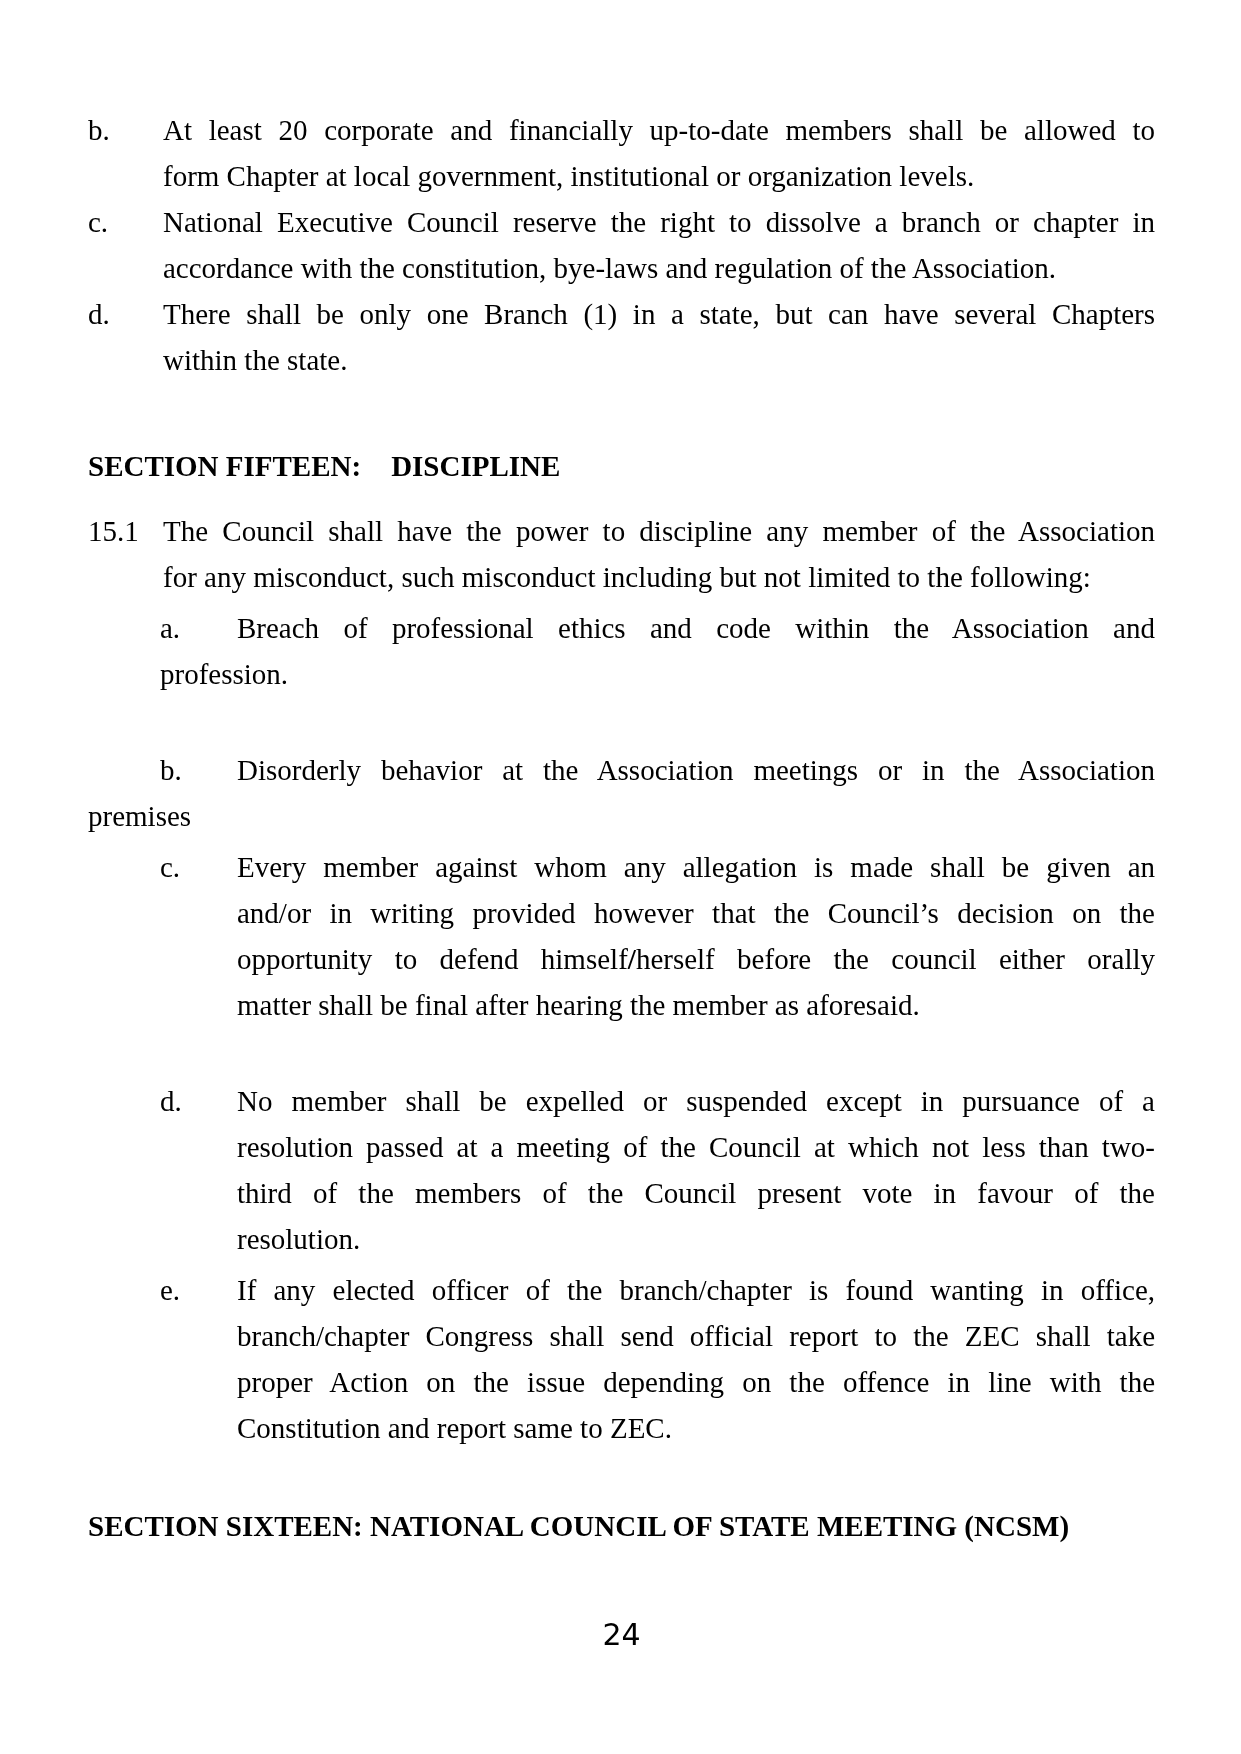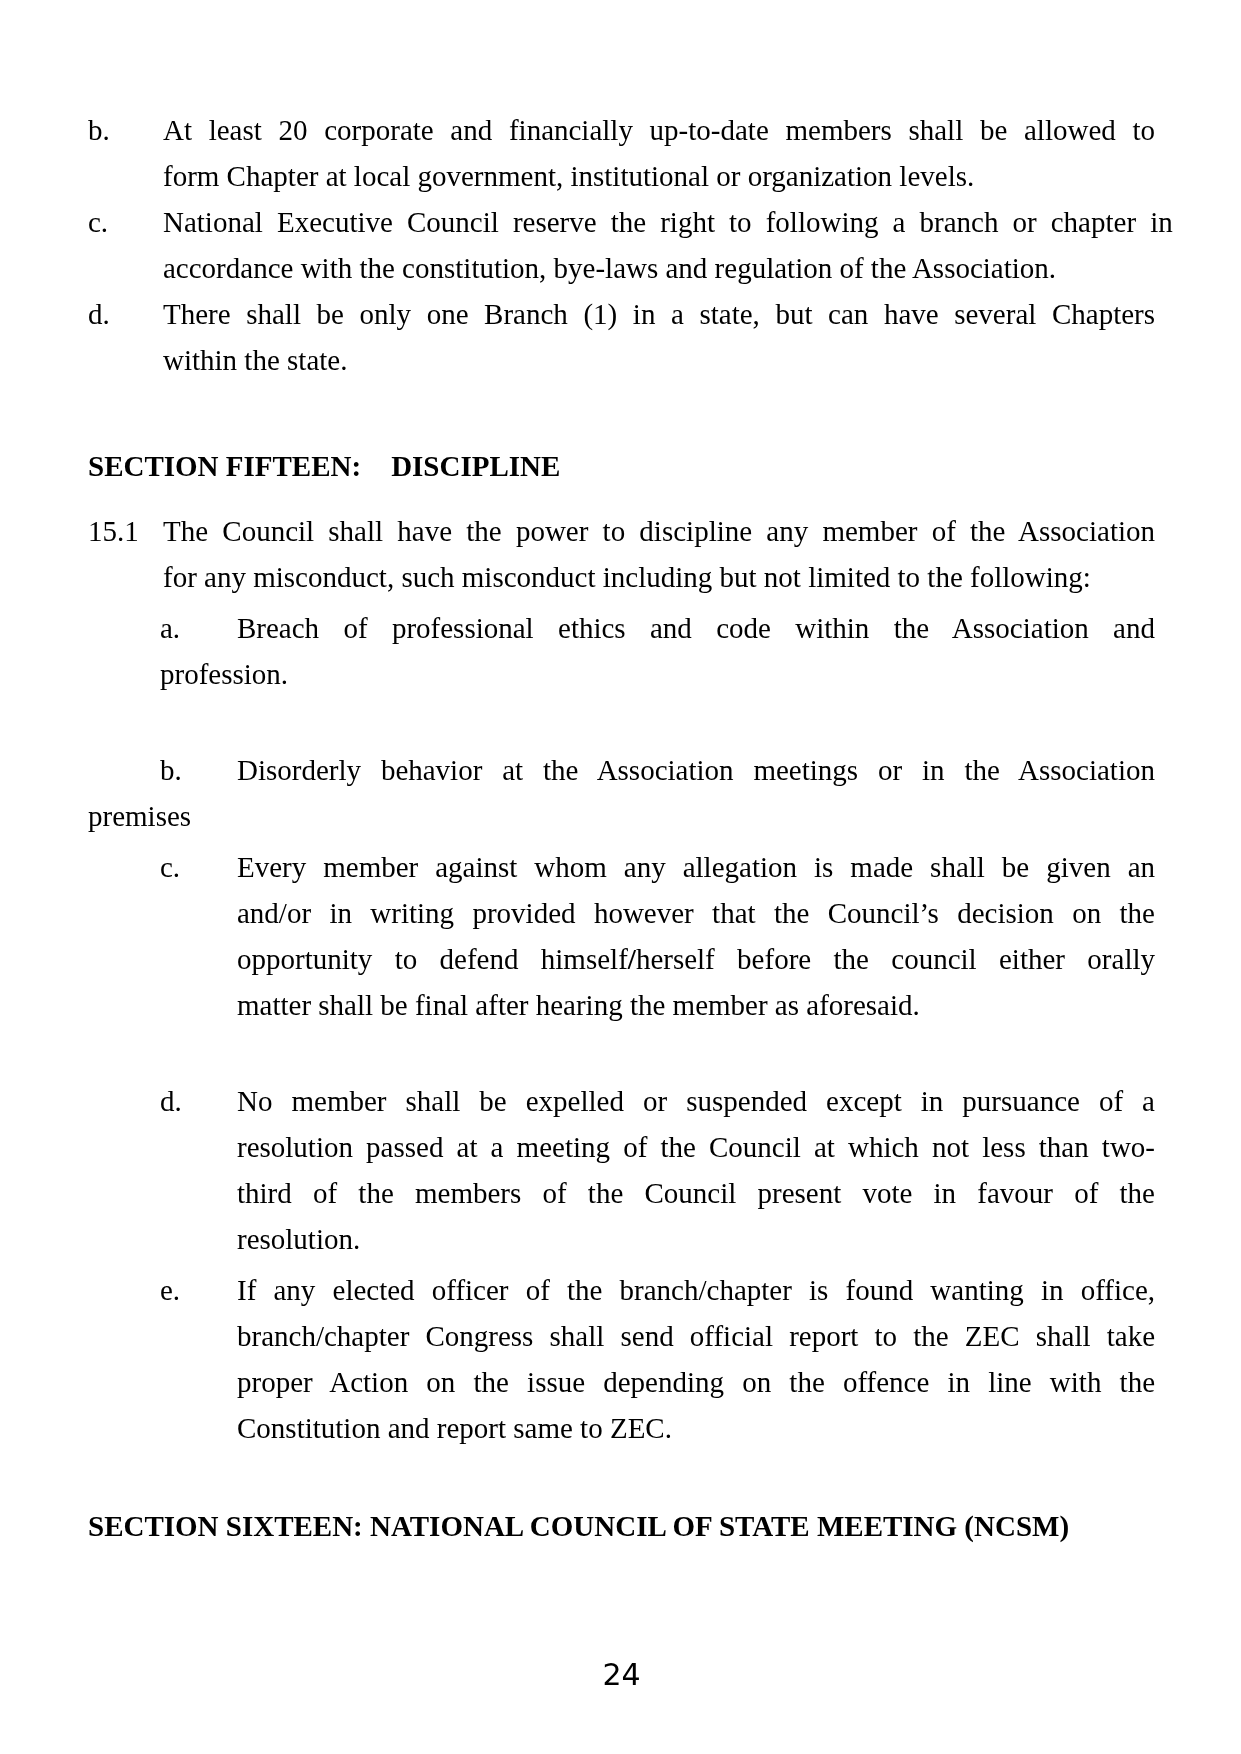--- a/index.html
+++ b/index.html
@@ -32,38 +32,38 @@
   .indent-none { padding-left: 0; }
   .indent-l1   { padding-left: 75px; }
   .indent-l2   { padding-left: 149px; }
   .indent-l2m  { padding-left: 72px; }
   .marker { position: absolute; top: 0; }
   .marker-l1 { left: 0; }
   .marker-l2 { left: 72px; }
   .tab { display: inline-block; width: 30px; }
   .seg-bold { font-weight: bold; }
   .page-number {
-    margin-top: 108px;
+    margin-top: 68px;
     text-align: center;
     font-family: "DejaVu Sans", "Liberation Sans", sans-serif;
     font-size: 30px;
     line-height: 36px;
   }
 </style>
 </head>
 <body>
 
 <div class="page">
   <div class="content">
       <div class="block para-block gap-none">
         <div class="line indent-l1 just" style="word-spacing: 9.43324px;"><span class="marker marker-l1">b.</span><span class="line-text"><span>At least 20 corporate and financially up-to-date members shall be allowed to</span></span></div>
         <div class="line indent-l1"><span class="line-text"><span>form Chapter at local government, institutional or organization levels.</span></span></div>
       </div>
       <div class="block para-block gap-none">
-        <div class="line indent-l1 just" style="word-spacing: 6.83464px;"><span class="marker marker-l1">c.</span><span class="line-text"><span>National Executive Council reserve the right to following a branch or chapter in</span></span></div>
+        <div class="line indent-l1 just" style="word-spacing: 6.83464px;"><span class="marker marker-l1">c.</span><span class="line-text"><span>National Executive Council reserve the right to dissolve a branch or chapter in</span></span></div>
         <div class="line indent-l1"><span class="line-text"><span>accordance with the constitution, bye-laws and regulation of the Association.</span></span></div>
       </div>
       <div class="block para-block gap-none">
         <div class="line indent-l1 just" style="word-spacing: 8.33482px;"><span class="marker marker-l1">d.</span><span class="line-text"><span>There shall be only one Branch (1) in a state, but can have several Chapters</span></span></div>
         <div class="line indent-l1"><span class="line-text"><span>within the state.</span></span></div>
       </div>
       <div class="block heading-block gap-h1">
         <div class="line indent-none"><span class="line-text"><span>SECTION FIFTEEN:</span><span class="tab"></span><span>DISCIPLINE</span></span></div>
       </div>
       <div class="block para-block gap-after-h">

